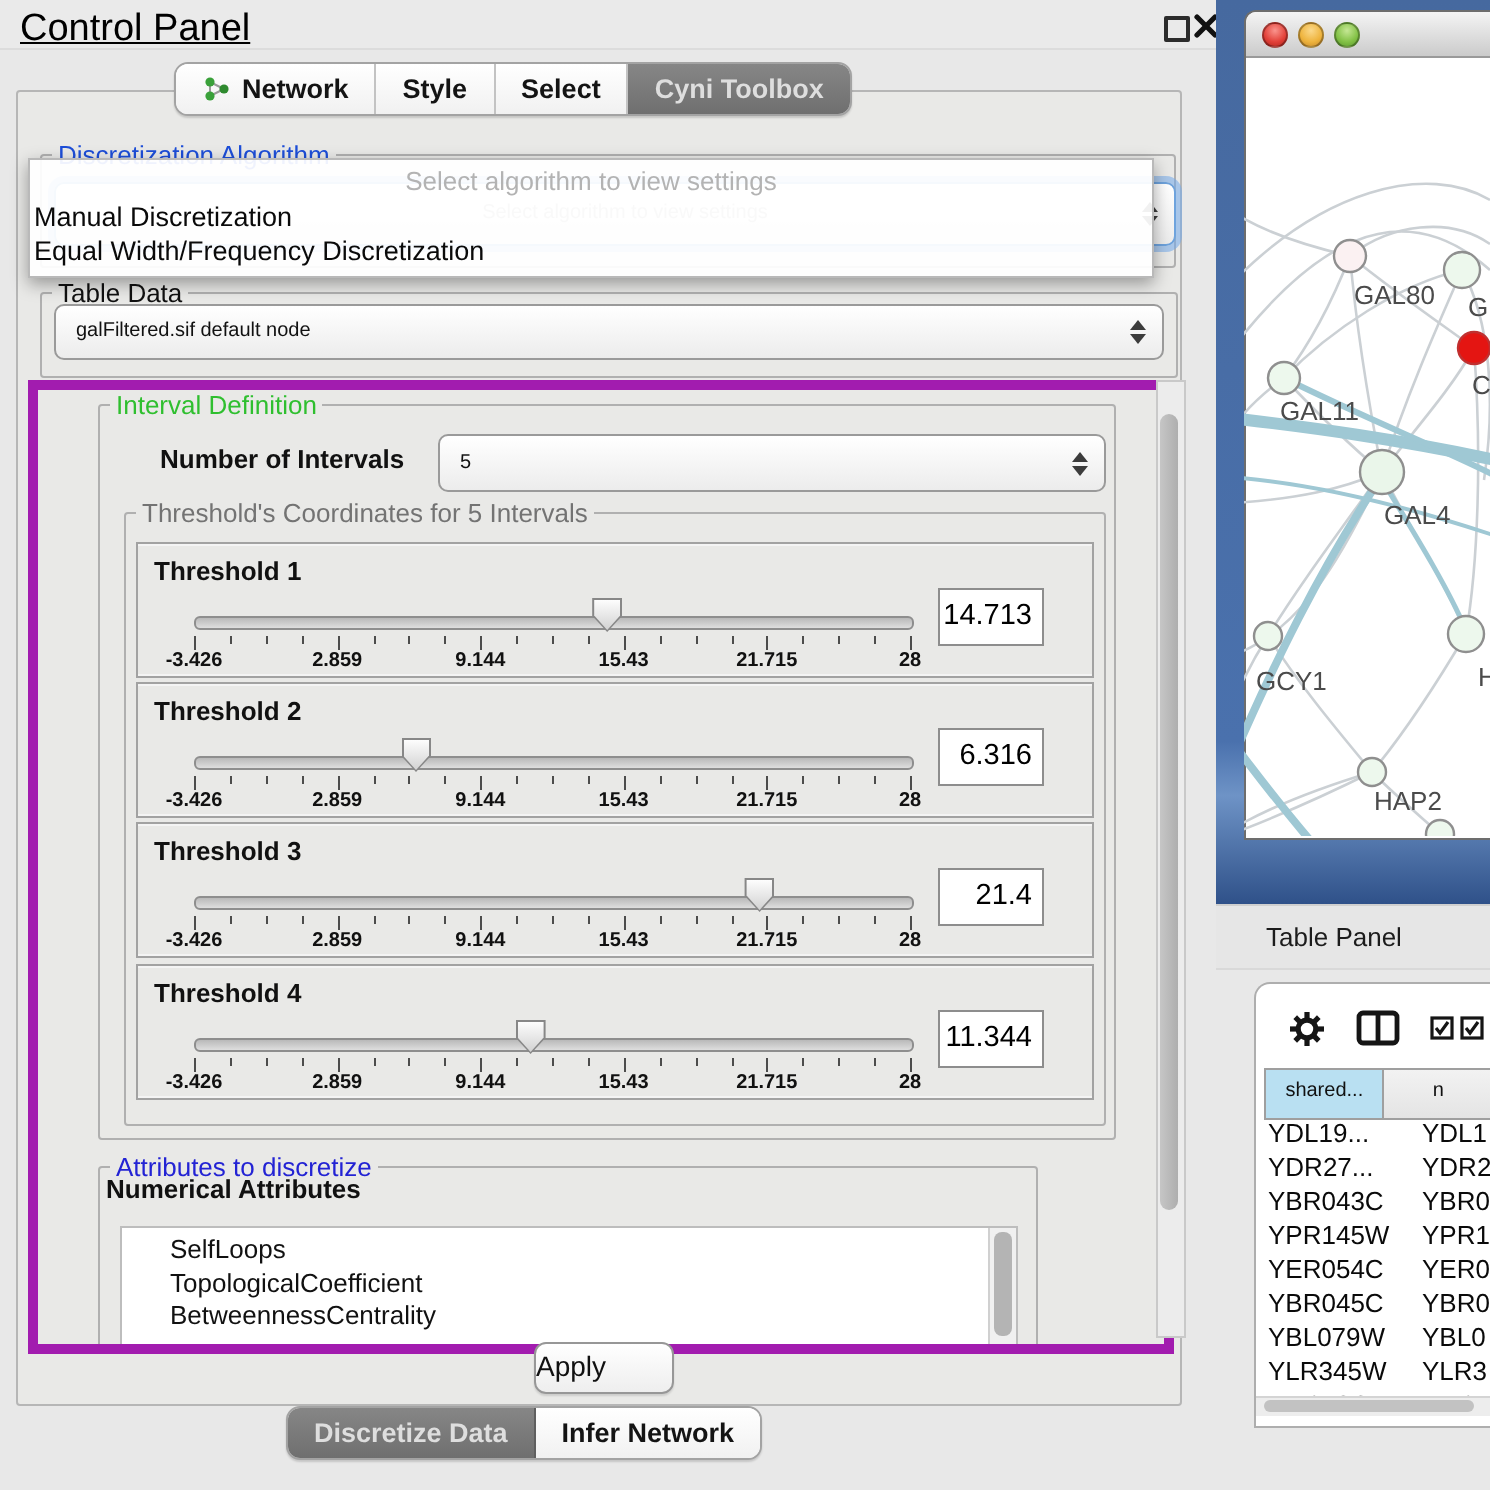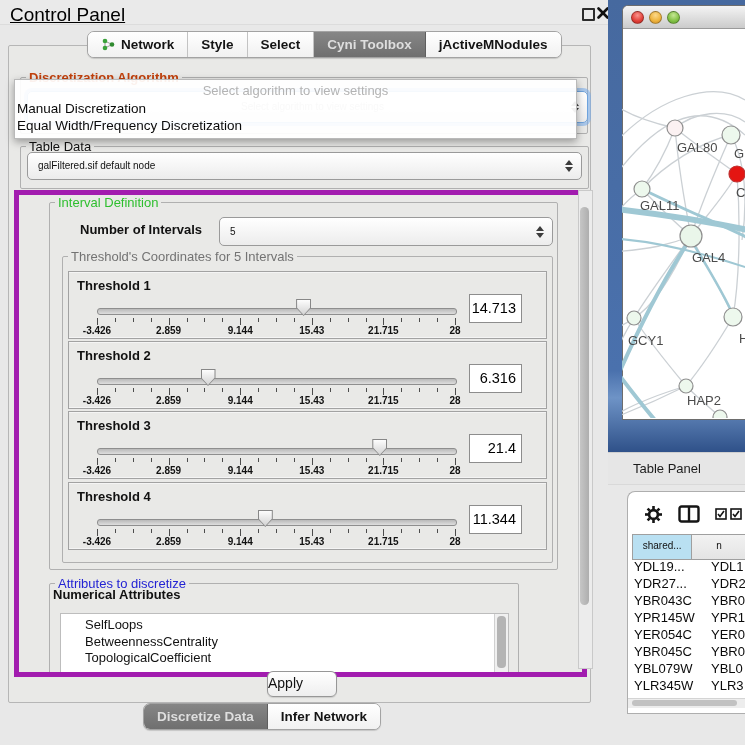--- a/index.html
+++ b/index.html
@@ -16,21 +16,21 @@
   .segbar{position:absolute;display:flex;height:25px;border:1px solid #a3a3a3;border-radius:7px;overflow:hidden;background:#fff;box-shadow:0 1px 1px rgba(0,0,0,.15);z-index:30;}
   .segbar .seg{display:flex;align-items:center;gap:5px;padding:0 13px;font-size:13.5px;font-weight:bold;color:#141414;background:linear-gradient(#ffffff,#f1f1f1);border-right:1px solid #c3c3c3;cursor:default;white-space:nowrap;}
   .segbar .seg:last-child{border-right:none;}
   .segbar .seg.sel{background:linear-gradient(#868686,#6f6f6f);color:#dedede;border-right-color:#5f5f5f;}
   #top-tabbar{left:87px;top:31px;}
   #bottom-tabbar{left:143px;top:703px;}
   
   fieldset{position:absolute;border:1px solid #b0b0b0;border-radius:2px;margin:0;padding:0;}
   legend{margin-left:5px;padding:0 3px;font-size:13px;}
   #algo-group{left:20px;top:70px;width:566px;height:62px;}
-  #algo-group legend{color:#c2410c;font-weight:bold;}
+  #algo-group legend{color:#1d4ed8;}
   #tabledata-group{left:20px;top:139px;width:567px;height:48px;}
   #tabledata-group legend{color:#111;}
   
   .combo{position:absolute;border:1px solid #9a9a9a;border-radius:5px;background:linear-gradient(#ffffff,#ececec);font-size:10px;color:#111;}
   .combo .val{display:block;padding-left:10px;overflow:hidden;white-space:nowrap;}
   .stepper{position:absolute;right:8px;top:50%;transform:translateY(-50%);width:8px;height:12px;}
   .stepper .up{position:absolute;top:0;left:0;width:0;height:0;border-left:4px solid transparent;border-right:4px solid transparent;border-bottom:5px solid #3c3c3c;}
   .stepper .dn{position:absolute;bottom:0;left:0;width:0;height:0;border-left:4px solid transparent;border-right:4px solid transparent;border-top:5px solid #3c3c3c;}
   #algo-combo{left:27px;top:91px;width:559px;height:30px;border-color:#6ea3dd;box-shadow:0 0 0 3px rgba(115,170,235,.55);}
   #algo-combo .val{line-height:30px;color:#aaa;text-align:center;}
@@ -131,23 +131,20 @@
         </div>
         <div class="seg">
           <span>Style</span>
         </div>
         <div class="seg">
           <span>Select</span>
         </div>
         <div class="seg sel">
           <span>Cyni Toolbox</span>
         </div>
-        <div class="seg">
-          <span>jActiveMNodules</span>
-        </div>
       </div>
 
     <fieldset id="algo-group">
       <legend>Discretization Algorithm</legend>
     </fieldset>
     <div id="algo-combo" class="combo">
       <span class="val">Select algorithm to view settings</span>
       <span class="stepper">
           <i class="up"></i>
           <i class="dn"></i>
@@ -337,22 +334,22 @@
         </div>
 
       <fieldset id="attr-group">
         <legend>Attributes to discretize</legend>
       </fieldset>
       <span id="attr-sub">Numerical Attributes</span>
       <div id="attr-list">
         <div class="pad"></div>
         <div id="attr-items">
             <div class="li">SelfLoops</div>
+            <div class="li">TopologicalCoefficient</div>
             <div class="li">BetweennessCentrality</div>
-            <div class="li">TopologicalCoefficient</div>
           </div>
         <div id="attr-vscroll">
             <div class="thumb"></div>
           </div>
       </div>
     </div>
     <div id="vscroll">
         <div class="thumb"></div>
       </div>
 

